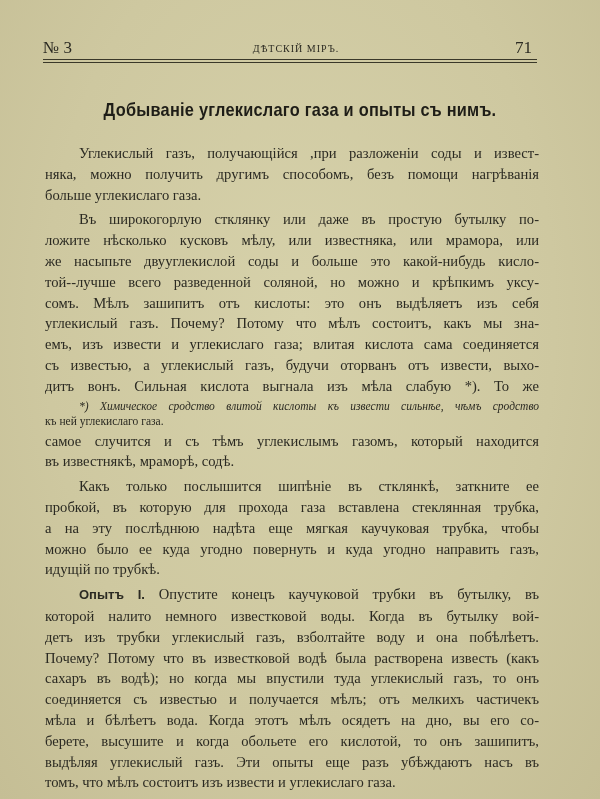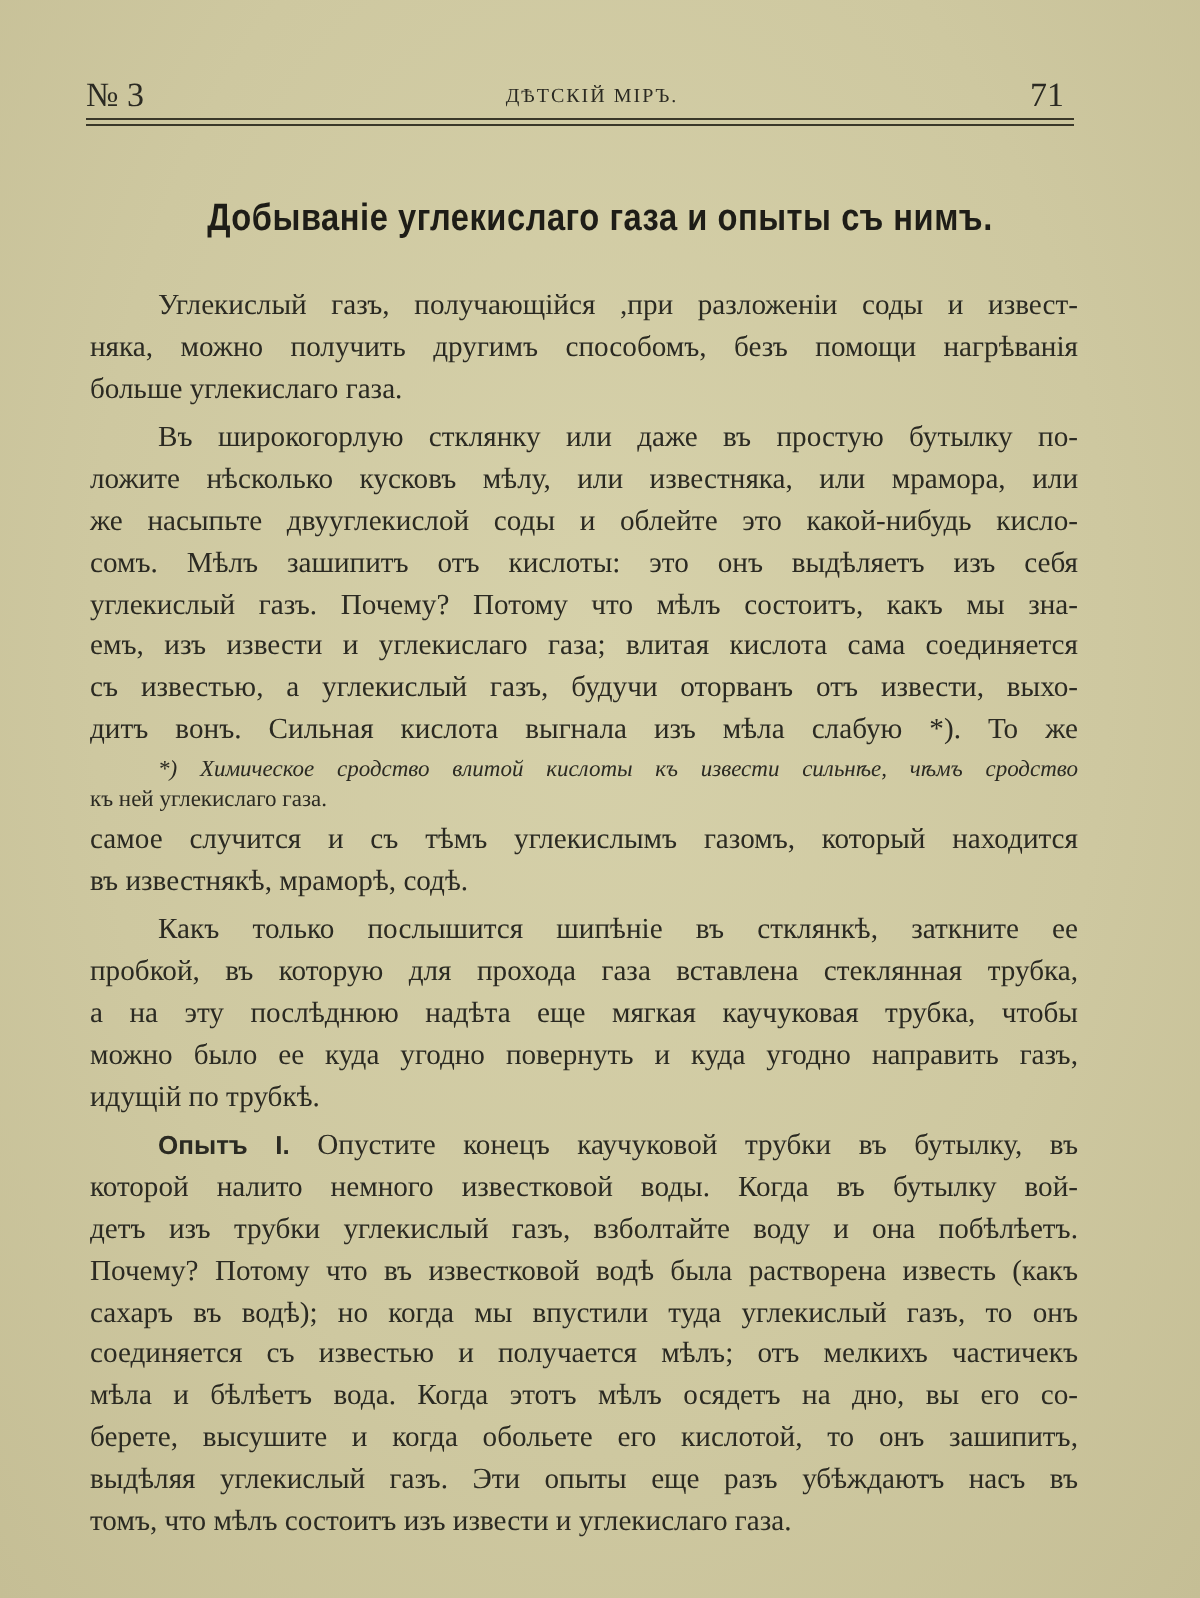--- a/index.html
+++ b/index.html
@@ -58,21 +58,22 @@
   <div class="body-text">
     <p>
       <span class="line indent">Углекислый газъ, получающійся ,при разложеніи соды и извест-</span>
       <span class="line">няка, можно получить другимъ способомъ, безъ  помощи нагрѣванія</span>
       <span class="line last">больше углекислаго газа.</span>
     </p>
     <div class="gap"></div>
     <p>
       <span class="line indent">Въ широкогорлую стклянку  или даже въ простую  бутылку по-</span>
       <span class="line">ложите нѣсколько  кусковъ  мѣлу, или известняка, или мрамора, или</span>
-      <span class="line">же насыпьте двууглекислой соды и облейте это какой-нибудь  кисло-</span>
+      <span class="line">же насыпьте двууглекислой соды и больше это какой-нибудь  кисло-</span>
+      <span class="line">той--лучше  всего  разведенной соляной, но можно и крѣпкимъ уксу-</span>
       <span class="line">сомъ. Мѣлъ зашипитъ  отъ  кислоты: это онъ выдѣляетъ изъ себя</span>
       <span class="line">углекислый газъ. Почему? Потому что мѣлъ состоитъ, какъ мы зна-</span>
       <span class="line">емъ, изъ извести и углекислаго газа; влитая кислота сама соединяется</span>
       <span class="line">съ известью, а углекислый газъ, будучи оторванъ отъ извести, выхо-</span>
       <span class="line">дитъ вонъ.  Сильная  кислота  выгнала  изъ  мѣла  слабую *).  То же</span>
     </p>
     <div class="footnote">
       <span class="line indent">*) Химическое сродство влитой кислоты къ извести сильнѣе, чѣмъ сродство</span>
       <span class="line last">къ ней углекислаго газа.</span>
     </div>

